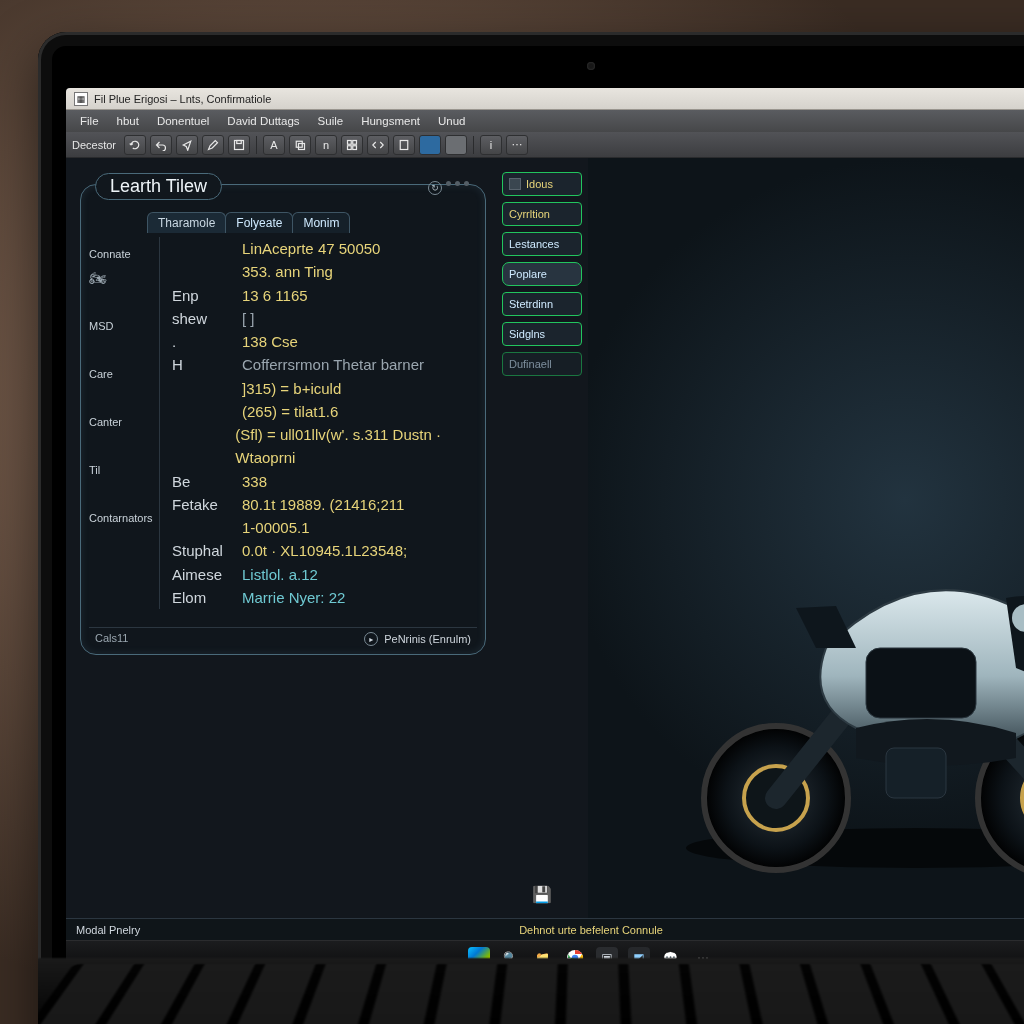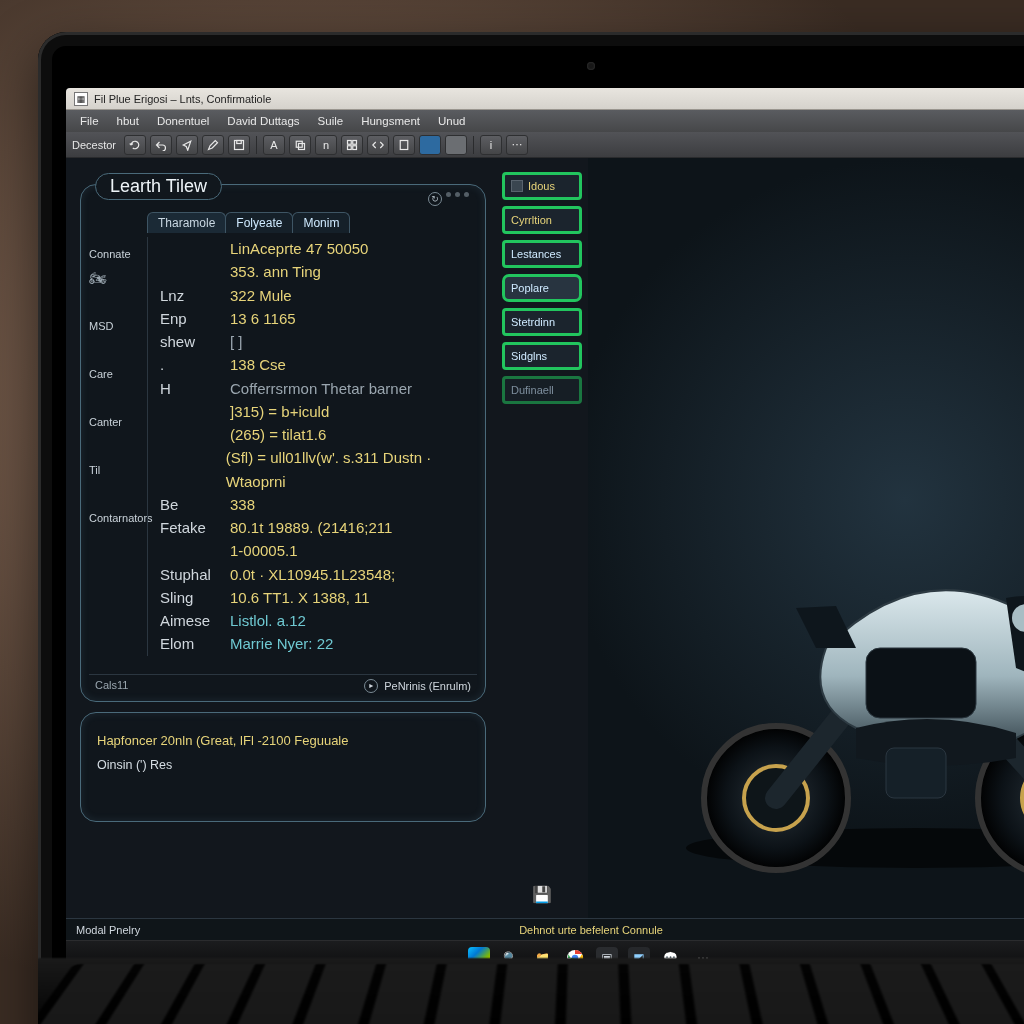--- a/index.html
+++ b/index.html
@@ -76,47 +76,47 @@
     background: rgba(16,22,28,0.85);
     box-shadow: inset 0 0 8px rgba(120,180,210,0.12);
     padding: 6px 8px 8px;
     position: relative;
   }
   .panel-header {
     display: inline-block; font-size: 18px; color: #eef4f8;
     padding: 2px 14px; border: 1.5px solid #4a6a7a; border-radius: 14px;
     background: #11171d; margin: -18px 0 6px 6px; font-weight: 400;
   }
-  .header-row { display:flex; justify-content: space-between; align-items:flex-end; }
+  .header-row { display:flex; justify-content: space-between; align-items:flex-start; }
   .header-icons { display:flex; gap:4px; margin-right:8px; margin-top:-10px; }
   .hi-circle { width:14px; height:14px; border:1.2px solid #7a8a94; border-radius:50%; display:inline-flex; align-items:center; justify-content:center; font-size:9px; color:#aeb9c1; }
   .hi-dot { width:5px; height:5px; border-radius:50%; background:#545e66; }
   .tabs { display:flex; margin: 6px 0 4px 58px; gap:0; font-size:12px; }
   .tab { padding: 3px 10px; color:#cfeaff; border-top:1px solid #3e5564; border-left:1px solid #3e5564; border-right:1px solid #3e5564; border-radius:6px 6px 0 0; background:#152029; cursor:pointer; }
   .tab + .tab { margin-left:-1px; }
   .tab.active { background:#1b2a36; color:#c9d7e2; }
-  .data-grid { display:flex; }
+  .data-grid { display:flex;gap:12px; }
   .side-labels { width:58px; display:flex; flex-direction:column; color:#c9d2d9; font-size:11px; gap:2px; padding-top:6px; }
   .side-labels .sl { height:22px; display:flex; align-items:center; }
   .side-labels .sl-icon { color:#9aa6af; font-size:14px; }
   .rows { flex:1; border-left:1px solid #2b3640; padding-left:12px; font-size:15px; }
   .row { display:flex; gap:6px; line-height:1.55; }
   .row .k { width:64px; color:#d0d7dd; }
   .row .v { color:#e7d47a; }
   .row .v.teal { color:#6fc9d2; }
   .row .v.gray { color:#9aa6af; }
   .panel-footer { margin-top:18px; border-top:1px solid #2b3640; padding:4px 6px 0; display:flex; justify-content:space-between; font-size:11px; color:#9aa6af; }
   .footer-btn { display:inline-flex; align-items:center; gap:6px; color:#cfd6dd; }
   .footer-btn .circ { display:inline-flex; width:14px; height:14px; border:1.2px solid #7a8a94; border-radius:50%; align-items:center; justify-content:center; font-size:8px; }
   .output-panel .msg1 { color:#e7d47a; font-size:13px; margin:14px 8px 10px; }
   .output-panel .msg2 { color:#d6dee4; font-size:12.5px; margin:0 8px 16px; }
 
   .mid-pane { flex:0 0 92px; padding:14px 6px; display:flex; flex-direction:column; gap:6px; align-items:stretch; }
   .mid-btn {
-    border:3px solid #22c55e; background:#1b242d; color:#cfeaff;
+    border:1px solid #22c55e; background:#1b242d; color:#cfeaff;
     font-size:11px; padding:5px 6px; border-radius:4px; display:flex; align-items:center; gap:5px; cursor:pointer;
   }
   .mid-btn .sq { width:12px; height:12px; background:#3a4650; border:1px solid #58636d; }
   .mid-btn.yellow { color:#e7d47a; }
   .mid-btn.sel { background:#283440;border-radius:7px; }
 
   .right-pane { flex:1; position:relative; background: radial-gradient(circle at 60% 45%, #22333f 0%, #0d1419 65%); overflow:hidden; }
   .bike { position:absolute; right:-60px; bottom:40px; width:520px; height:380px; }
 
   .statusbar {
@@ -275,24 +275,20 @@
             <div class="rows" id="rows">
                 <div class="row">
                   <span class="k"></span>
                   <span class="v">LinAceprte 47 50050</span>
                 </div>
                 <div class="row">
                   <span class="k"></span>
                   <span class="v">353. ann Ting</span>
                 </div>
                 <div class="row">
-                  <span class="k">Lnz</span>
-                  <span class="v">322 Mule</span>
-                </div>
-                <div class="row">
                   <span class="k">Enp</span>
                   <span class="v">13 6 1165</span>
                 </div>
                 <div class="row">
                   <span class="k">shew</span>
                   <span class="v gray">[ ]</span>
                 </div>
                 <div class="row">
                   <span class="k">.</span>
                   <span class="v">138 Cse</span>
@@ -321,24 +317,20 @@
                   <span class="k">Fetake</span>
                   <span class="v">80.1t 19889. (21416;211</span>
                 </div>
                 <div class="row">
                   <span class="k"></span>
                   <span class="v">1-00005.1</span>
                 </div>
                 <div class="row">
                   <span class="k">Stuphal</span>
                   <span class="v">0.0t · XL10945.1L23548;</span>
-                </div>
-                <div class="row">
-                  <span class="k">Sling</span>
-                  <span class="v">10.6 TT1. X 1388, 11</span>
                 </div>
                 <div class="row">
                   <span class="k">Aimese</span>
                   <span class="v teal">Listlol. a.12</span>
                 </div>
                 <div class="row">
                   <span class="k">Elom</span>
                   <span class="v teal">Marrie Nyer: 22</span>
                 </div>
               </div>
@@ -346,24 +338,20 @@
 
           <div class="panel-footer">
             <span>Cals11</span>
             <span class="footer-btn">
               <span class="circ">▸</span>
               <span>PeNrinis (Enrulm)</span>
             </span>
           </div>
         </div>
 
-        <div class="panel output-panel" style="min-height:110px;">
-          <div class="msg1">Hapfoncer 20nln (Great, lFl -2100 Feguuale</div>
-          <div class="msg2">Oinsin (') Res</div>
-        </div>
 
       </div>
 
       <div class="mid-pane">
         <div class="mid-btn yellow">
             <span class="sq"></span>
             <span>Idous</span>
           </div>
         <div class="mid-btn yellow">
             <span>Cyrrltion</span>

